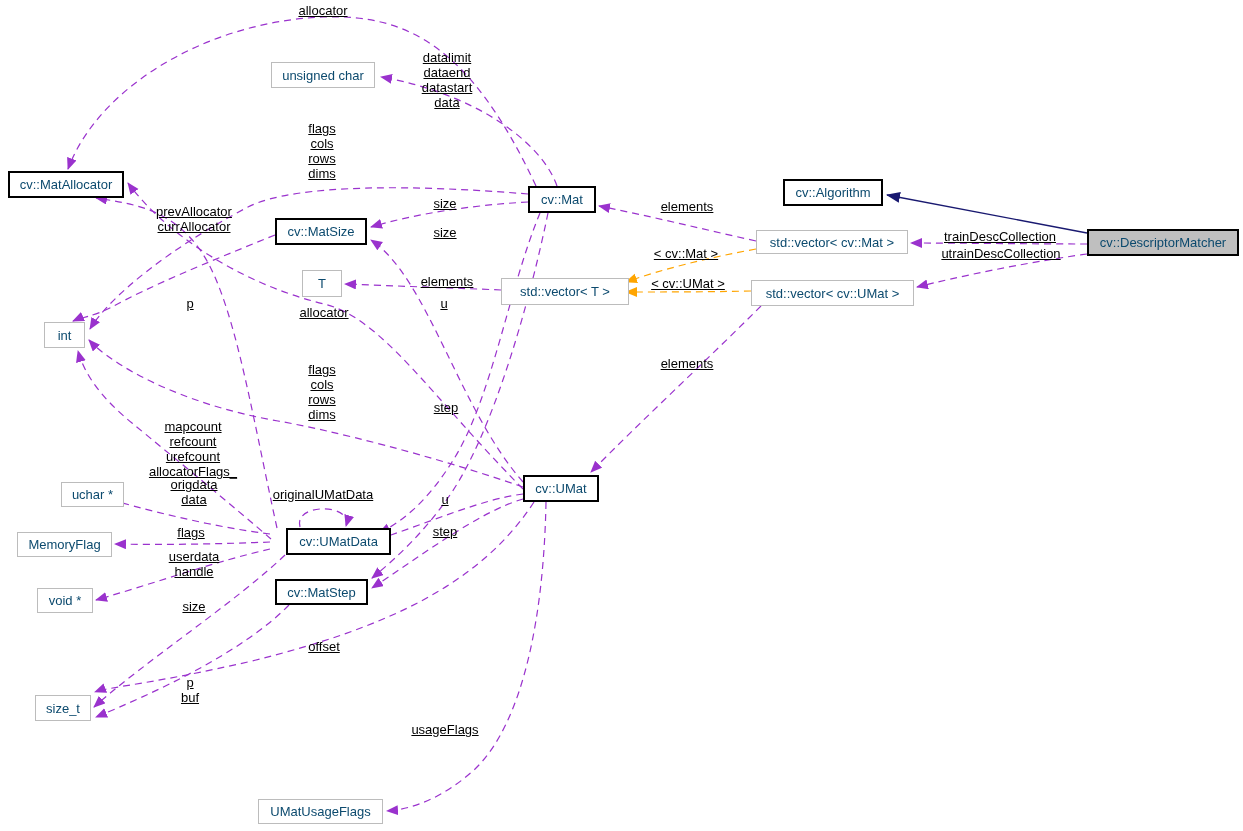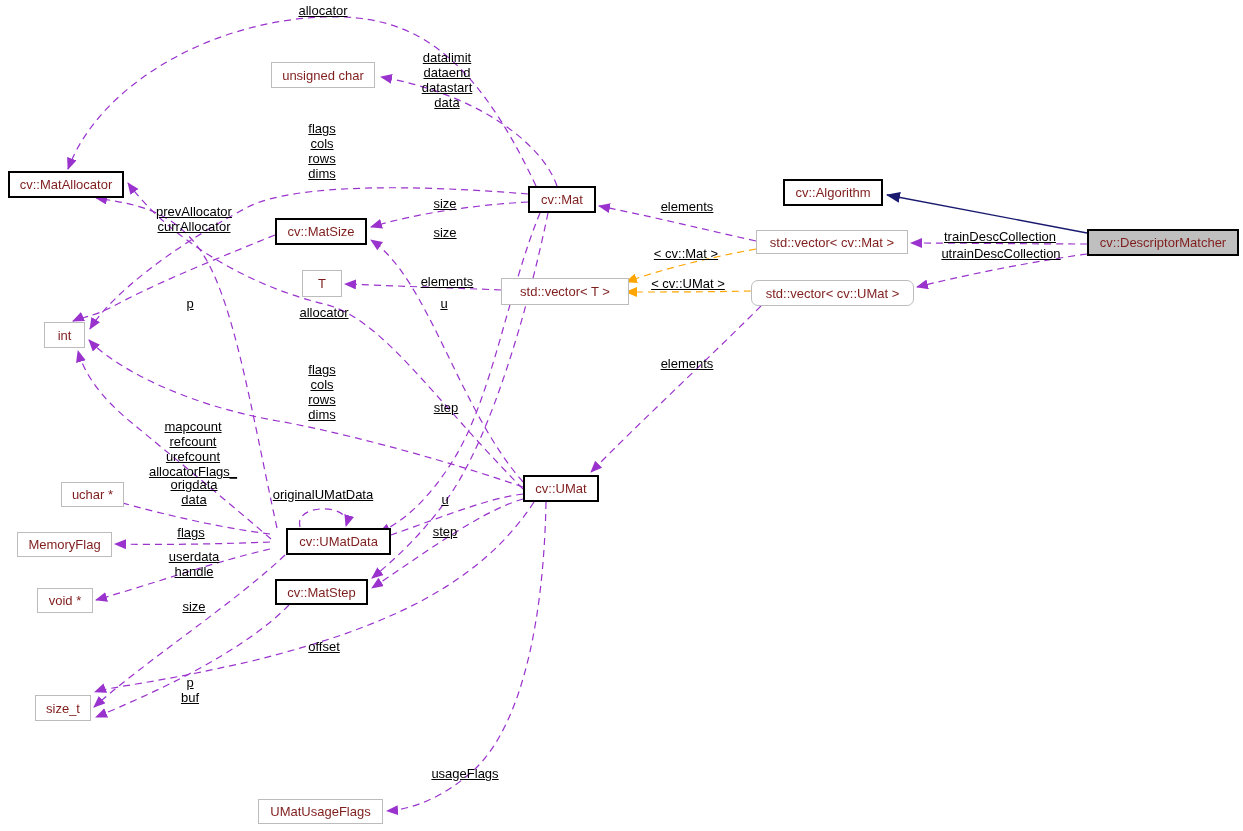--- a/index.html
+++ b/index.html
@@ -1,20 +1,20 @@
 <!DOCTYPE html>
 <html><head>
 <meta charset="utf-8">
 <style>
   html,body{margin:0;padding:0;background:#ffffff;}
   #canvas{position:relative;width:1243px;height:831px;background:#ffffff;overflow:hidden;
           font-family:"Liberation Sans",sans-serif;}
   #edges{position:absolute;left:0;top:0;}
   .node{position:absolute;box-sizing:border-box;background:#ffffff;display:flex;align-items:center;
-        justify-content:center;font-size:13px;color:#7f1d1d;white-space:nowrap;z-index:2;}
+        justify-content:center;font-size:13px;color:#0c4a6e;white-space:nowrap;z-index:2;}
   .bold{border:2px solid #000000;}
   .thin{border:1px solid #bcbcbc;}
   .current{background:#bfbfbf;}
   .elabel{position:absolute;transform:translateX(-50%);text-align:center;
           font-size:13px;line-height:15px;color:#000;white-space:pre-line;z-index:3;text-decoration:underline;}
   .edge{fill:none;stroke:#9a32cd;stroke-width:1.2;stroke-dasharray:7,5;}
   .edge.tmpl{stroke:#ffa500;}
   .edge.inherit{stroke:#191970;stroke-dasharray:none;stroke-width:1.3;}
 </style>
 </head>
@@ -69,21 +69,21 @@
 
   <div class="node bold" style="left:8px;top:171px;width:116px;height:27px;">cv::MatAllocator</div>
   <div class="node thin" style="left:271px;top:62px;width:104px;height:26px;">unsigned char</div>
   <div class="node bold" style="left:528px;top:186px;width:68px;height:27px;">cv::Mat</div>
   <div class="node bold" style="left:783px;top:179px;width:100px;height:27px;">cv::Algorithm</div>
   <div class="node bold current" style="left:1087px;top:229px;width:152px;height:27px;">cv::DescriptorMatcher</div>
   <div class="node thin" style="left:756px;top:230px;width:152px;height:24px;">std::vector&lt; cv::Mat &gt;</div>
   <div class="node bold" style="left:275px;top:218px;width:92px;height:27px;">cv::MatSize</div>
   <div class="node thin" style="left:302px;top:270px;width:40px;height:27px;">T</div>
   <div class="node thin" style="left:501px;top:278px;width:128px;height:27px;">std::vector&lt; T &gt;</div>
-  <div class="node thin" style="left:751px;top:280px;width:163px;height:26px;border-radius:7px;">std::vector&lt; cv::UMat &gt;</div>
+  <div class="node thin" style="left:751px;top:280px;width:163px;height:26px;">std::vector&lt; cv::UMat &gt;</div>
   <div class="node thin" style="left:44px;top:322px;width:41px;height:26px;">int</div>
   <div class="node thin" style="left:32px;top:482px;width:63px;height:25px;margin-left:29px;">uchar *</div>
   <div class="node thin" style="left:17px;top:532px;width:95px;height:25px;">MemoryFlag</div>
   <div class="node thin" style="left:37px;top:588px;width:56px;height:25px;">void *</div>
   <div class="node thin" style="left:35px;top:695px;width:56px;height:26px;">size_t</div>
   <div class="node bold" style="left:286px;top:528px;width:105px;height:27px;">cv::UMatData</div>
   <div class="node bold" style="left:275px;top:579px;width:93px;height:26px;">cv::MatStep</div>
   <div class="node bold" style="left:523px;top:475px;width:76px;height:27px;">cv::UMat</div>
   <div class="node thin" style="left:258px;top:799px;width:125px;height:25px;">UMatUsageFlags</div>
 
@@ -101,21 +101,21 @@
   <div class="elabel" style="left:444px;top:296px;">u</div>
   <div class="elabel" style="left:446px;top:400px;">step</div>
   <div class="elabel" style="left:324px;top:305px;">allocator</div>
   <div class="elabel" style="left:322px;top:362px;">flags
 cols
 rows
 dims</div>
   <div class="elabel" style="left:445px;top:492px;">u</div>
   <div class="elabel" style="left:445px;top:524px;">step</div>
   <div class="elabel" style="left:324px;top:639px;">offset</div>
-  <div class="elabel" style="left:445px;top:766px;margin-left:20px;">usageFlags</div>
+  <div class="elabel" style="left:445px;top:722px;">usageFlags</div>
   <div class="elabel" style="left:194px;top:204px;">prevAllocator
 currAllocator</div>
   <div class="elabel" style="left:193px;top:375px;margin-top:44px;">mapcount
 refcount
 urefcount
 allocatorFlags_</div>
   <div class="elabel" style="left:194px;top:477px;">origdata
 data</div>
   <div class="elabel" style="left:191px;top:525px;">flags</div>
   <div class="elabel" style="left:194px;top:549px;">userdata

